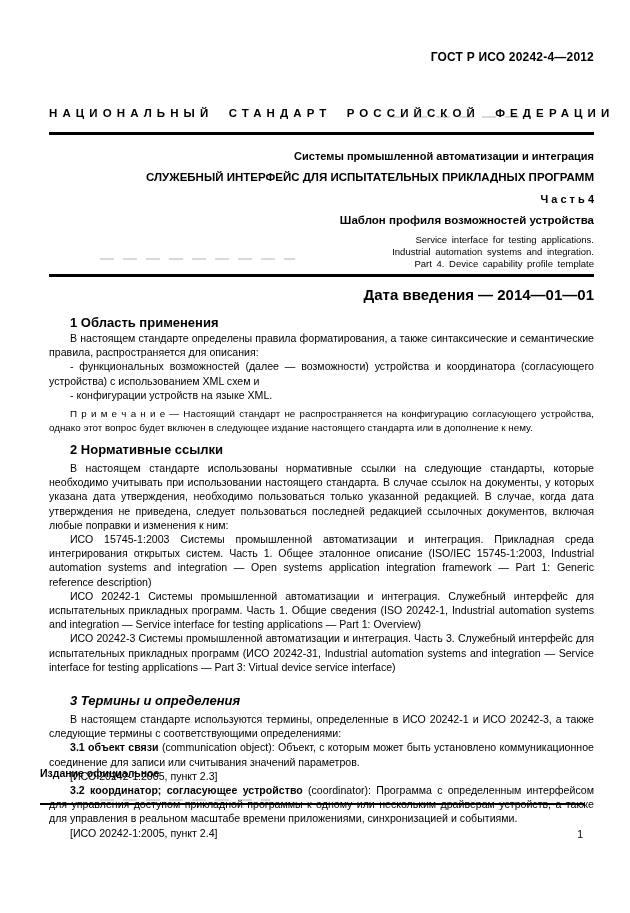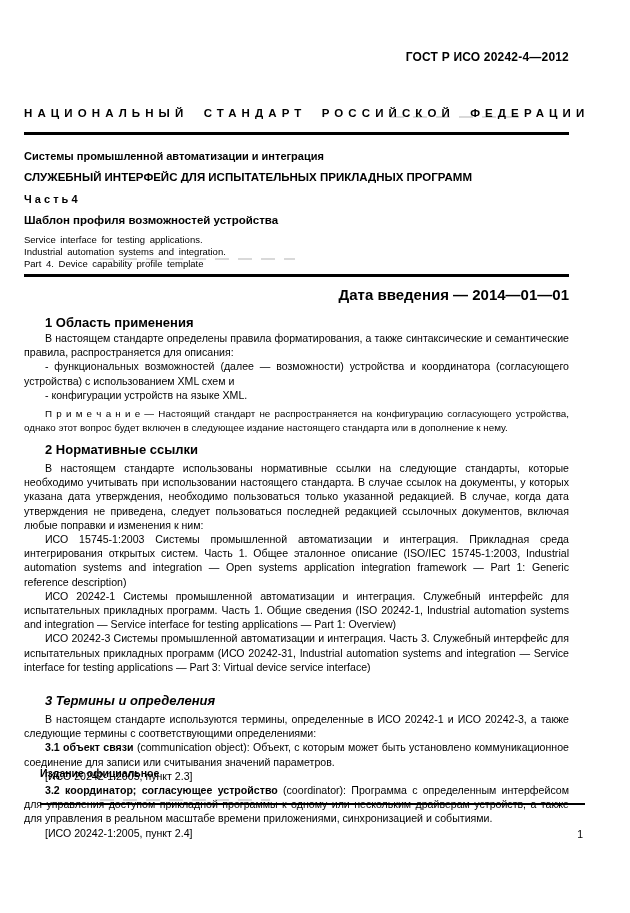--- a/index.html
+++ b/index.html
@@ -5,21 +5,21 @@
   * { margin:0; padding:0; box-sizing:border-box; }
   html,body { background:#ffffff; }
   .page {
     position:relative;
     width:630px; height:913px;
     background:#ffffff;
     font-family:"Liberation Sans", sans-serif;
     color:#000;
     overflow:hidden;
   }
-  .content { position:absolute; left:24px; top:0; width:545px; }
+  .content { position:absolute; left:49px; top:0; width:545px; }
 
   .doc-code {
     margin-top:50px;
     text-align:right;
     font-weight:bold;
     font-size:12px;
     line-height:14px;
     letter-spacing:0.2px;
   }
   .fed-header {
@@ -29,21 +29,21 @@
     font-size:11.5px;
     line-height:14px;
     letter-spacing:5.1px;
     word-spacing:7px;
     white-space:nowrap;
   }
   .rule { height:3px; background:#000; }
   .rule-1 { margin-top:12px; }
   .rule-2 { margin-top:4px; }
 
-  .title-block { text-align:left; }
+  .title-block { text-align:right; }
   .t-subject  { margin-top:15px; font-weight:bold; font-size:11px;   line-height:13px; }
   .t-main     { margin-top:8px;  font-weight:bold; font-size:11.5px; line-height:13px; }
   .t-part     { margin-top:9px;  font-weight:bold; font-size:11px;   line-height:13px; }
   .t-subtitle { margin-top:8px;  font-weight:bold; font-size:11.5px; line-height:13px; }
   .t-eng      { margin-top:7px;  font-size:9.5px;  line-height:12px; word-spacing:2px; }
 
   .date-line {
     margin-top:11px;
     text-align:right;
     font-weight:bold;

